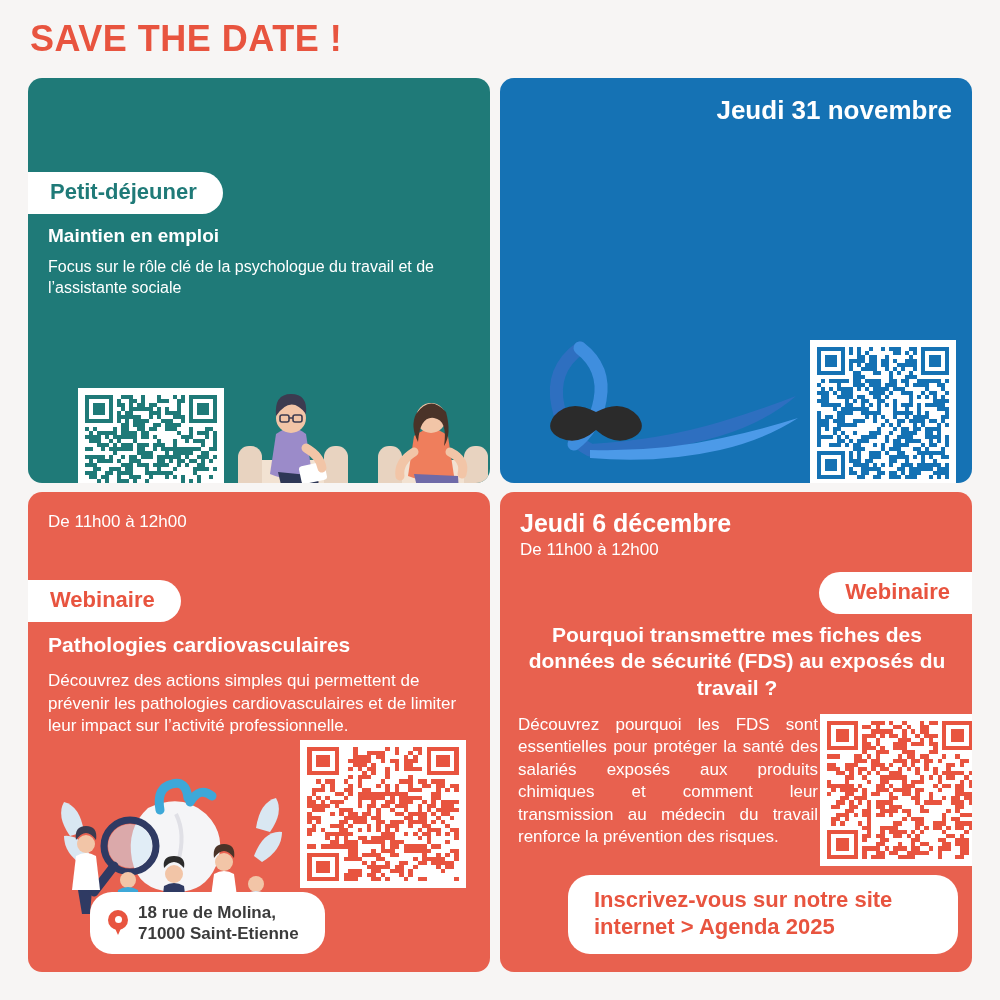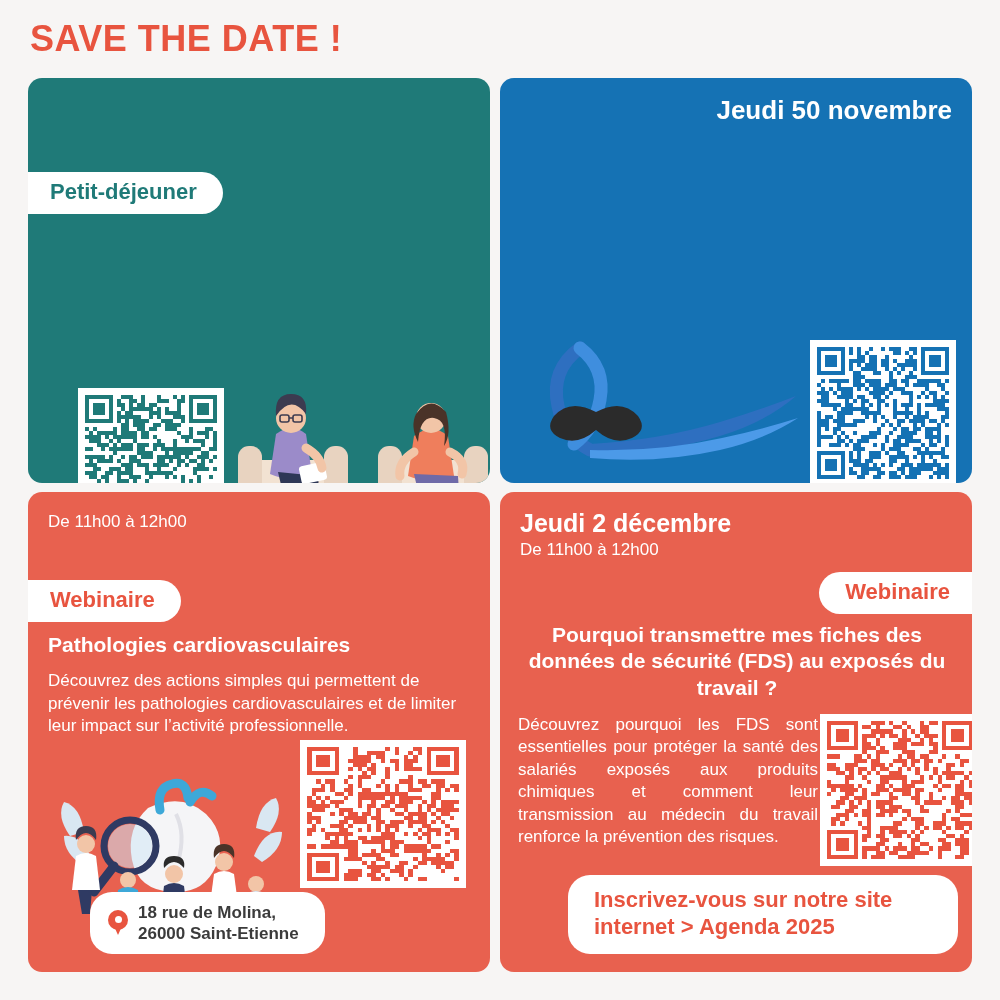--- a/index.html
+++ b/index.html
@@ -122,20 +122,24 @@
 <div class="page">
 
   <div class="save-title">SAVE THE DATE !</div>
 
   <div class="card teal" id="card-nov20">
 
     <div style="position:absolute; left:0; top:94px;">
       <span class="pill teal-text pill-left-inner">Petit-déjeuner</span>
     </div>
 
+    <div style="position:absolute; left:20px; top:146px; width:430px;">
+      <div class="headline">Maintien en emploi</div>
+      <div class="body-text" style="margin-top:8px;">Focus sur le rôle clé de la psychologue du travail et de l’assistante sociale</div>
+    </div>
 
     <div class="qr" style="position:absolute; left:50px; top:310px; width:146px; height:146px;">
       <div class="qr-grid" id="qr1" style="grid-template-columns: repeat(33, 1fr); grid-template-rows: repeat(33, 1fr);">
           <i style="background:#1f7a78"></i>
           <i style="background:#1f7a78"></i>
           <i style="background:#1f7a78"></i>
           <i style="background:#1f7a78"></i>
           <i style="background:#1f7a78"></i>
           <i style="background:#1f7a78"></i>
           <i style="background:#1f7a78"></i>
@@ -894,21 +898,21 @@
       <path d="M186 106 l44 2 l2 30 l-38 2z" fill="#6f6aa8"></path>
       <path d="M196 138 l-4 22 l16 2 l4 -22z" fill="#6f6aa8"></path>
       <path d="M190 158 l-10 6 l22 4 l2 -8z" fill="#f5f0ee"></path>
       <path d="M186 84 q-16 10 -14 24" stroke="#f2c5a7" stroke-width="9" fill="none" stroke-linecap="round"></path>
       <path d="M222 84 q16 8 12 22" stroke="#f2c5a7" stroke-width="9" fill="none" stroke-linecap="round"></path>
     </svg>
   </div>
 
   <div class="card blue" id="card-nov27">
     <div class="pad-r">
-      <div class="date">Jeudi 50 novembre</div>
+      <div class="date">Jeudi 31 novembre</div>
     </div>
 
 
 
     <div class="qr" style="position:absolute; left:310px; top:262px; width:146px; height:146px;">
       <div class="qr-grid" id="qr2" style="grid-template-columns: repeat(33, 1fr); grid-template-rows: repeat(33, 1fr);">
           <i style="background:#1572b4"></i>
           <i style="background:#1572b4"></i>
           <i style="background:#1572b4"></i>
           <i style="background:#1572b4"></i>
@@ -3148,27 +3152,27 @@
       <path d="M160 142 l4 16 l8 0 l2 -16z" fill="#3da8d8"></path>
       <circle cx="200" cy="122" r="8" fill="#f2c5a7"></circle>
       <path d="M190 132 q10 -6 20 0 l3 26 l-26 0z" fill="#d9e7f2"></path>
     </svg>
 
     <div class="loc-badge" style="left:62px; bottom:18px;">
       <span class="pin">
           <em></em>
         </span>
       <span style="white-space:pre-line;">18 rue de Molina,
-26000 Saint-Etienne</span>
+71000 Saint-Etienne</span>
     </div>
   </div>
 
   <div class="card red" id="card-dec04">
     <div class="pad-l">
-      <div class="date" style="font-size:25px;">Jeudi 2 décembre</div>
+      <div class="date" style="font-size:25px;">Jeudi 6 décembre</div>
       <div class="time">De 11h00 à 12h00</div>
     </div>
 
     <div style="position:absolute; right:0; top:80px;">
       <span class="pill red-text pill-right-inner">Webinaire</span>
     </div>
 
     <div style="position:absolute; right:20px; top:130px; width:430px; text-align:center;">
       <div class="headline" style="font-size:21px;">Pourquoi transmettre mes fiches des données de sécurité (FDS) au exposés du travail ?</div>
     </div>

